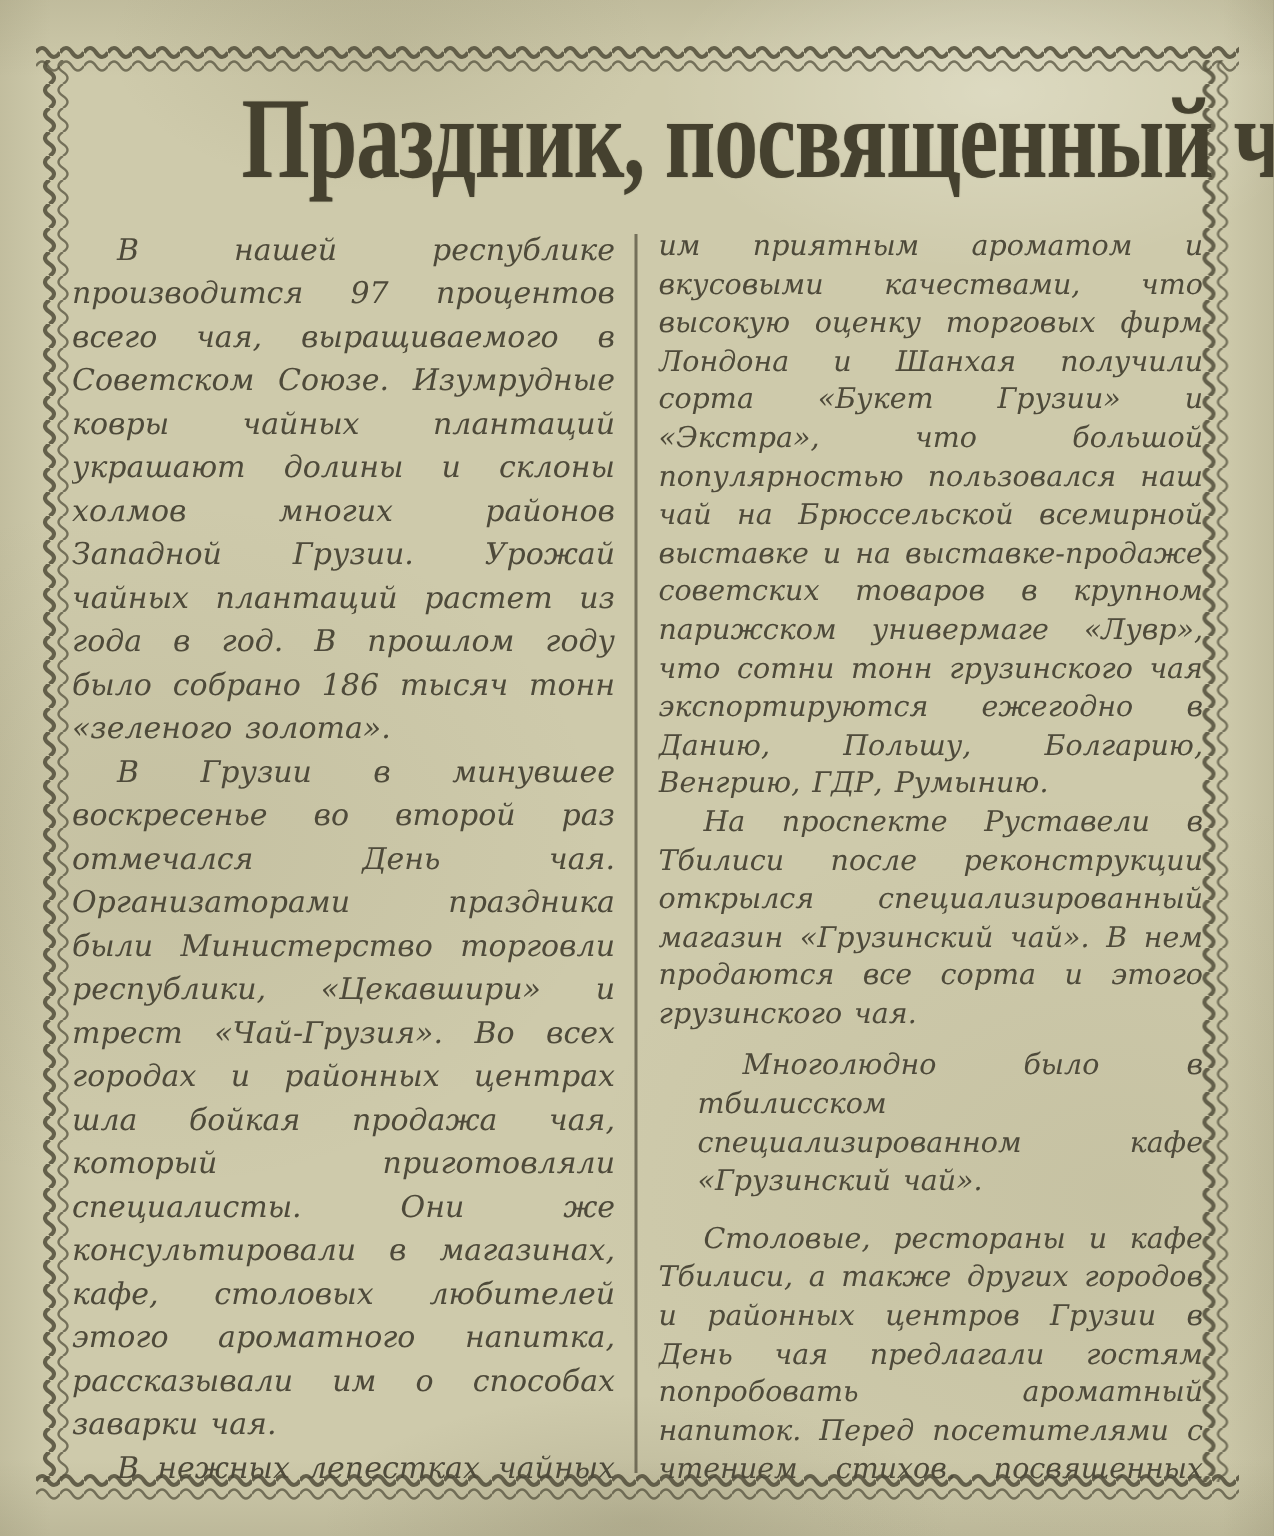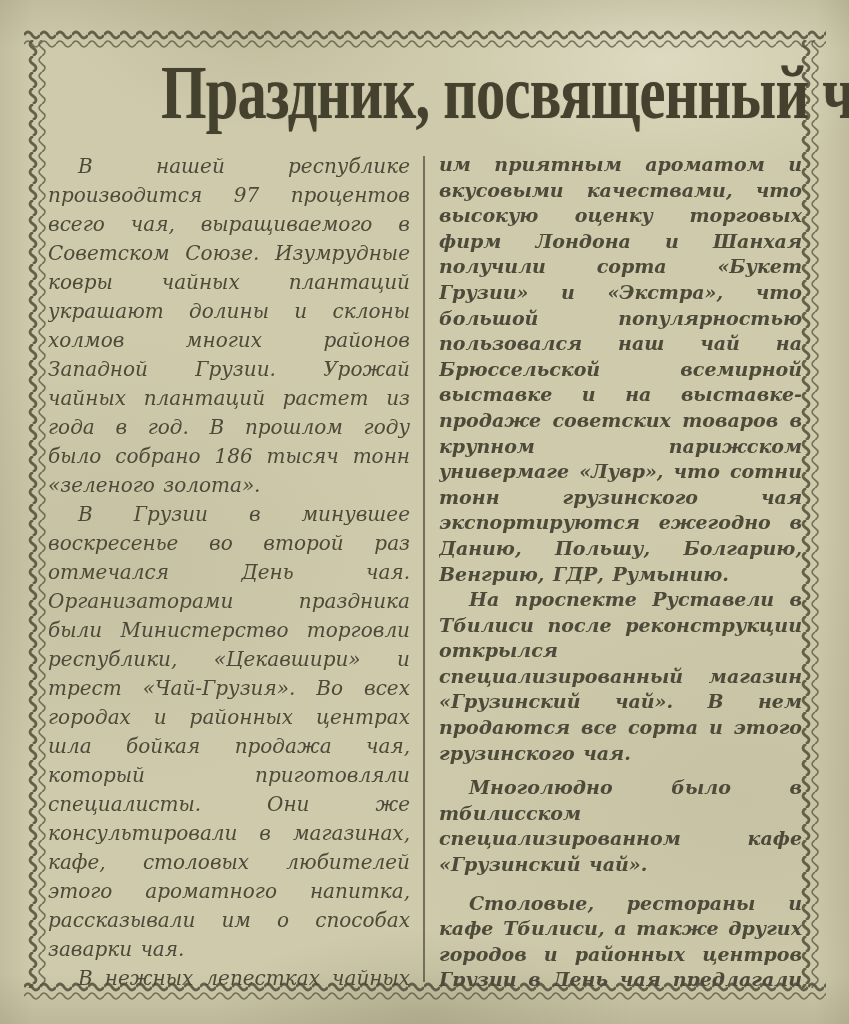--- a/index.html
+++ b/index.html
@@ -58,24 +58,24 @@
     position:absolute;
     top:152px;
     height:834px;
     overflow:hidden;
     color:var(--ink);
     font-style:italic;
     text-align:justify;
     word-spacing:2px;
   }
   .col-left{left:48px;width:362px;font-size:20px;line-height:29px;}
-  .col-right{left:439px;width:363px;font-size:19px;line-height:25.6px;font-weight:bold;}
+  .col-right{left:439px;width:363px;font-size:19px;line-height:25.6px;}
   .para{margin:0;padding:0;}
   .para.indent{text-indent:30px;}
-  .para.gap-sm{margin-top:9px;}
+  .para.gap-sm{margin-top:9px;margin-left:26px;}
   .para.gap-md{margin-top:13px;}
 </style>
 </head>
 <body>
 
 <div class="paper">
 
   <svg width="0" height="0" style="position:absolute" aria-hidden="true">
     <defs>
       <pattern id="waveH" width="16" height="24" patternUnits="userSpaceOnUse">

